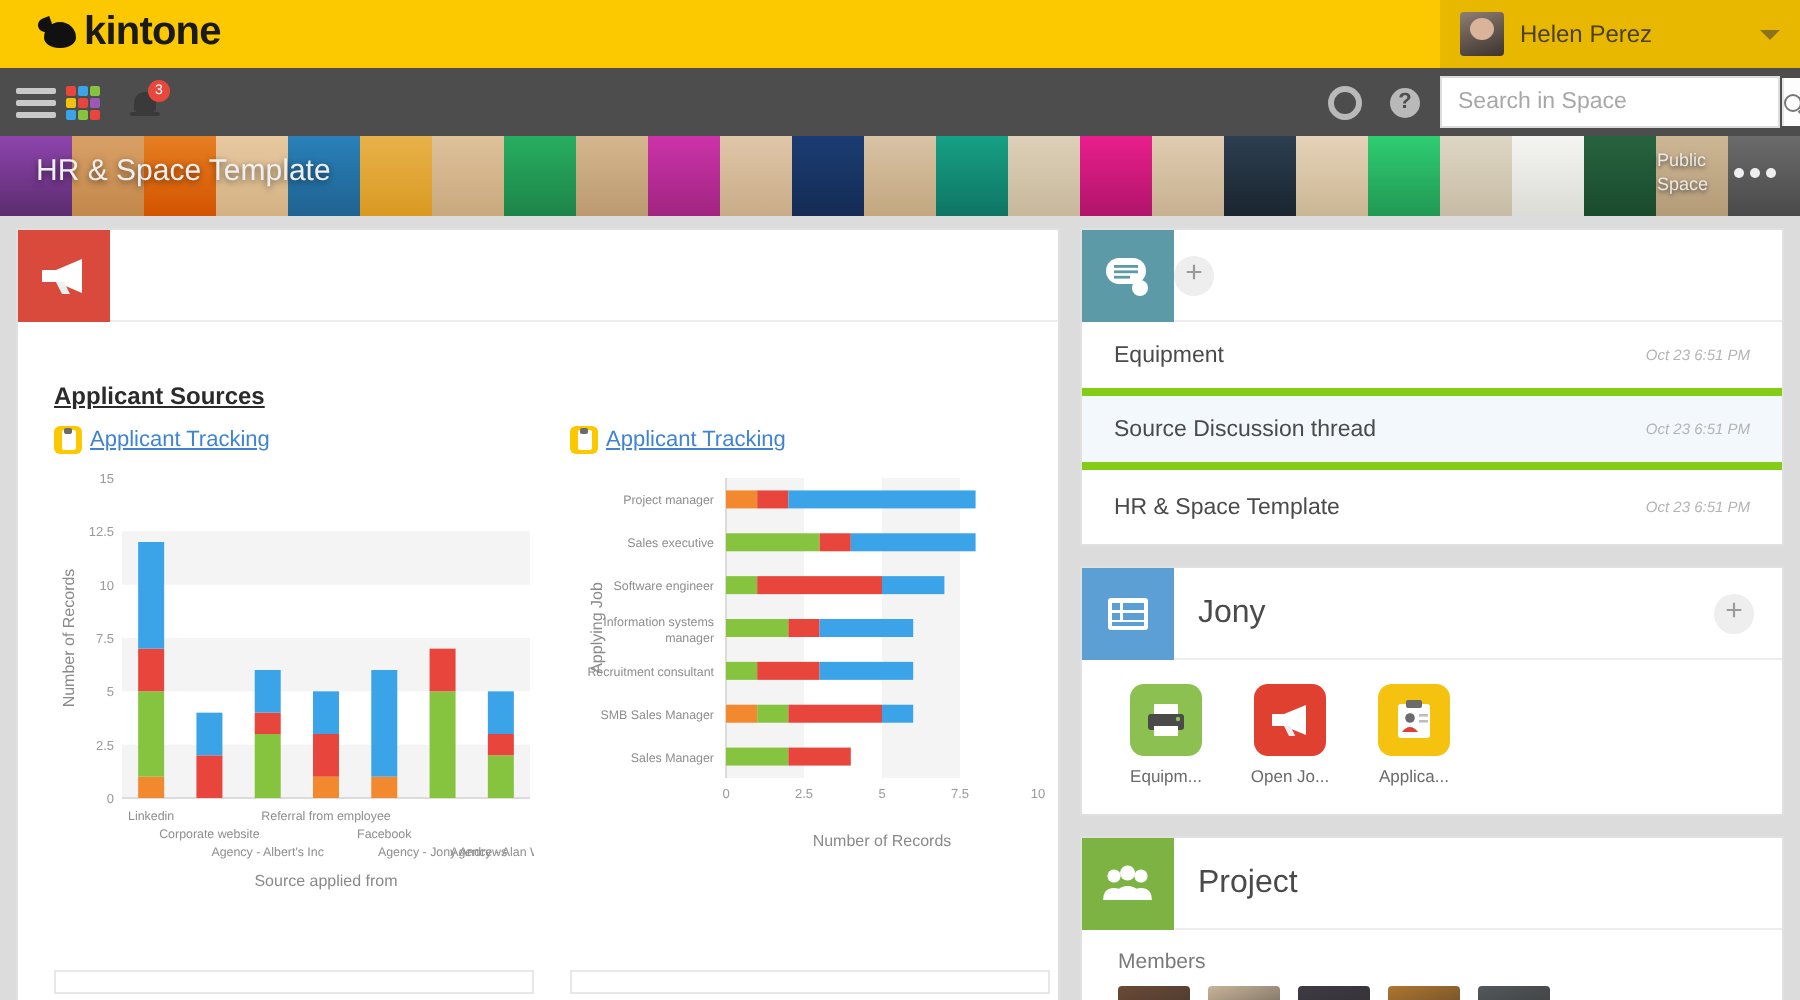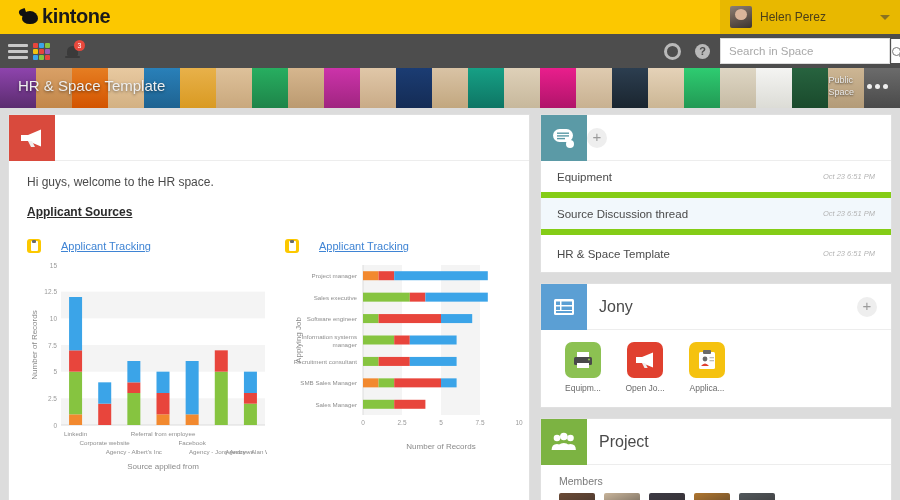--- a/index.html
+++ b/index.html
@@ -120,41 +120,41 @@
     width:20px;height:20px;border-radius:50%;background:#eeeeee;margin-right:14px;
     color:#9a9a9a;font-size:15px;line-height:18px;text-align:center;cursor:pointer;flex:0 0 auto;
   }
 
   
   .ann-body{padding:14px 18px 6px 18px;}
   .ann-hello{font-size:12px;color:#4a4a4a;}
   .ann-sub{font-size:12px;color:#2b2b2b;font-weight:bold;text-decoration:underline;margin-top:16px;}
   .charts{display:flex;gap:18px;margin-top:8px;}
   .chart-block{width:240px;}
-  .chart-link{display:flex;align-items:center;gap:20px;margin-bottom:4px;cursor:pointer;margin-top:12px;}
+  .chart-link{display:flex;align-items:center;gap:4px;margin-bottom:4px;cursor:pointer;}
   .app-mini{width:14px;height:14px;border-radius:3px;background:#fcc800;position:relative;flex:0 0 auto;}
   .app-mini:after{content:"";position:absolute;left:3.5px;top:2px;width:7px;height:10px;
     background:#fff;border-radius:1px;}
   .app-mini:before{content:"";position:absolute;left:5px;top:1px;width:4px;height:2.5px;
     background:#6b6b6b;border-radius:1px;z-index:2;}
   .chart-link span{font-size:11px;color:#3f84d4;text-decoration:underline;}
 
   .plot{position:relative;width:240px;height:250px;}
   .plot svg{display:block;}
   .tick{font-size:6.5px;fill:#9a9a9a;font-family:"Liberation Sans",sans-serif;}
   .axlabel{font-size:8px;fill:#8a8a8a;font-family:"Liberation Sans",sans-serif;}
   .catlabel{font-size:6.2px;fill:#8e8e8e;font-family:"Liberation Sans",sans-serif;}
   .legend-box{
     border:1px solid #e8e8e8;margin-top:4px;padding:5px 4px;display:flex;
     justify-content:space-around;align-items:center;background:#fff;
   }
 
   
   .thread-row{display:flex;align-items:center;height:37px;padding:0 16px;
-    border-bottom:6px solid #84cc16;cursor:pointer;}
+    border-bottom:4px solid #84cc16;cursor:pointer;}
   .thread-row.alt{background:#f2f8fc;}
   .thread-row:last-child{border-bottom:0;}
   .thread-name{flex:1;font-size:11.5px;color:#4a4a4a;}
   .thread-time{font-size:7.5px;color:#b4b4b4;font-style:italic;}
 
   
   .apps-body{padding:12px 0 14px 18px;display:flex;gap:14px;}
   .app-item{width:48px;text-align:center;cursor:pointer;}
   .app-icon{width:36px;height:36px;border-radius:7px;margin:0 auto 5px auto;position:relative;}
   .app-label{font-size:8.5px;color:#6a6a6a;white-space:nowrap;overflow:hidden;}
@@ -262,21 +262,20 @@
       <div class="card">
         <div class="card-head">
           <div class="card-ico" style="background:#d94a3d">
             <svg width="26" height="20" viewBox="0 0 26 20" aria-hidden="true">
               <path d="M2 7 h7 L22 1.5 v17 L9 13 H2 z" fill="#fff"></path>
               <path d="M9 13 l3 6 h4 l-3 -6 z" fill="#efefef"></path>
             </svg>
           </div>
         </div>
         <div class="ann-body">
-          <div class="ann-hello">Hi guys, welcome to the HR space.</div>
           <div class="ann-sub">Applicant Sources</div>
 
           <div class="charts">
 
             <div class="chart-block">
               <div class="chart-link">
                 <span class="app-mini"></span>
                 <span>Applicant Tracking</span>
               </div>
               <div class="plot">

